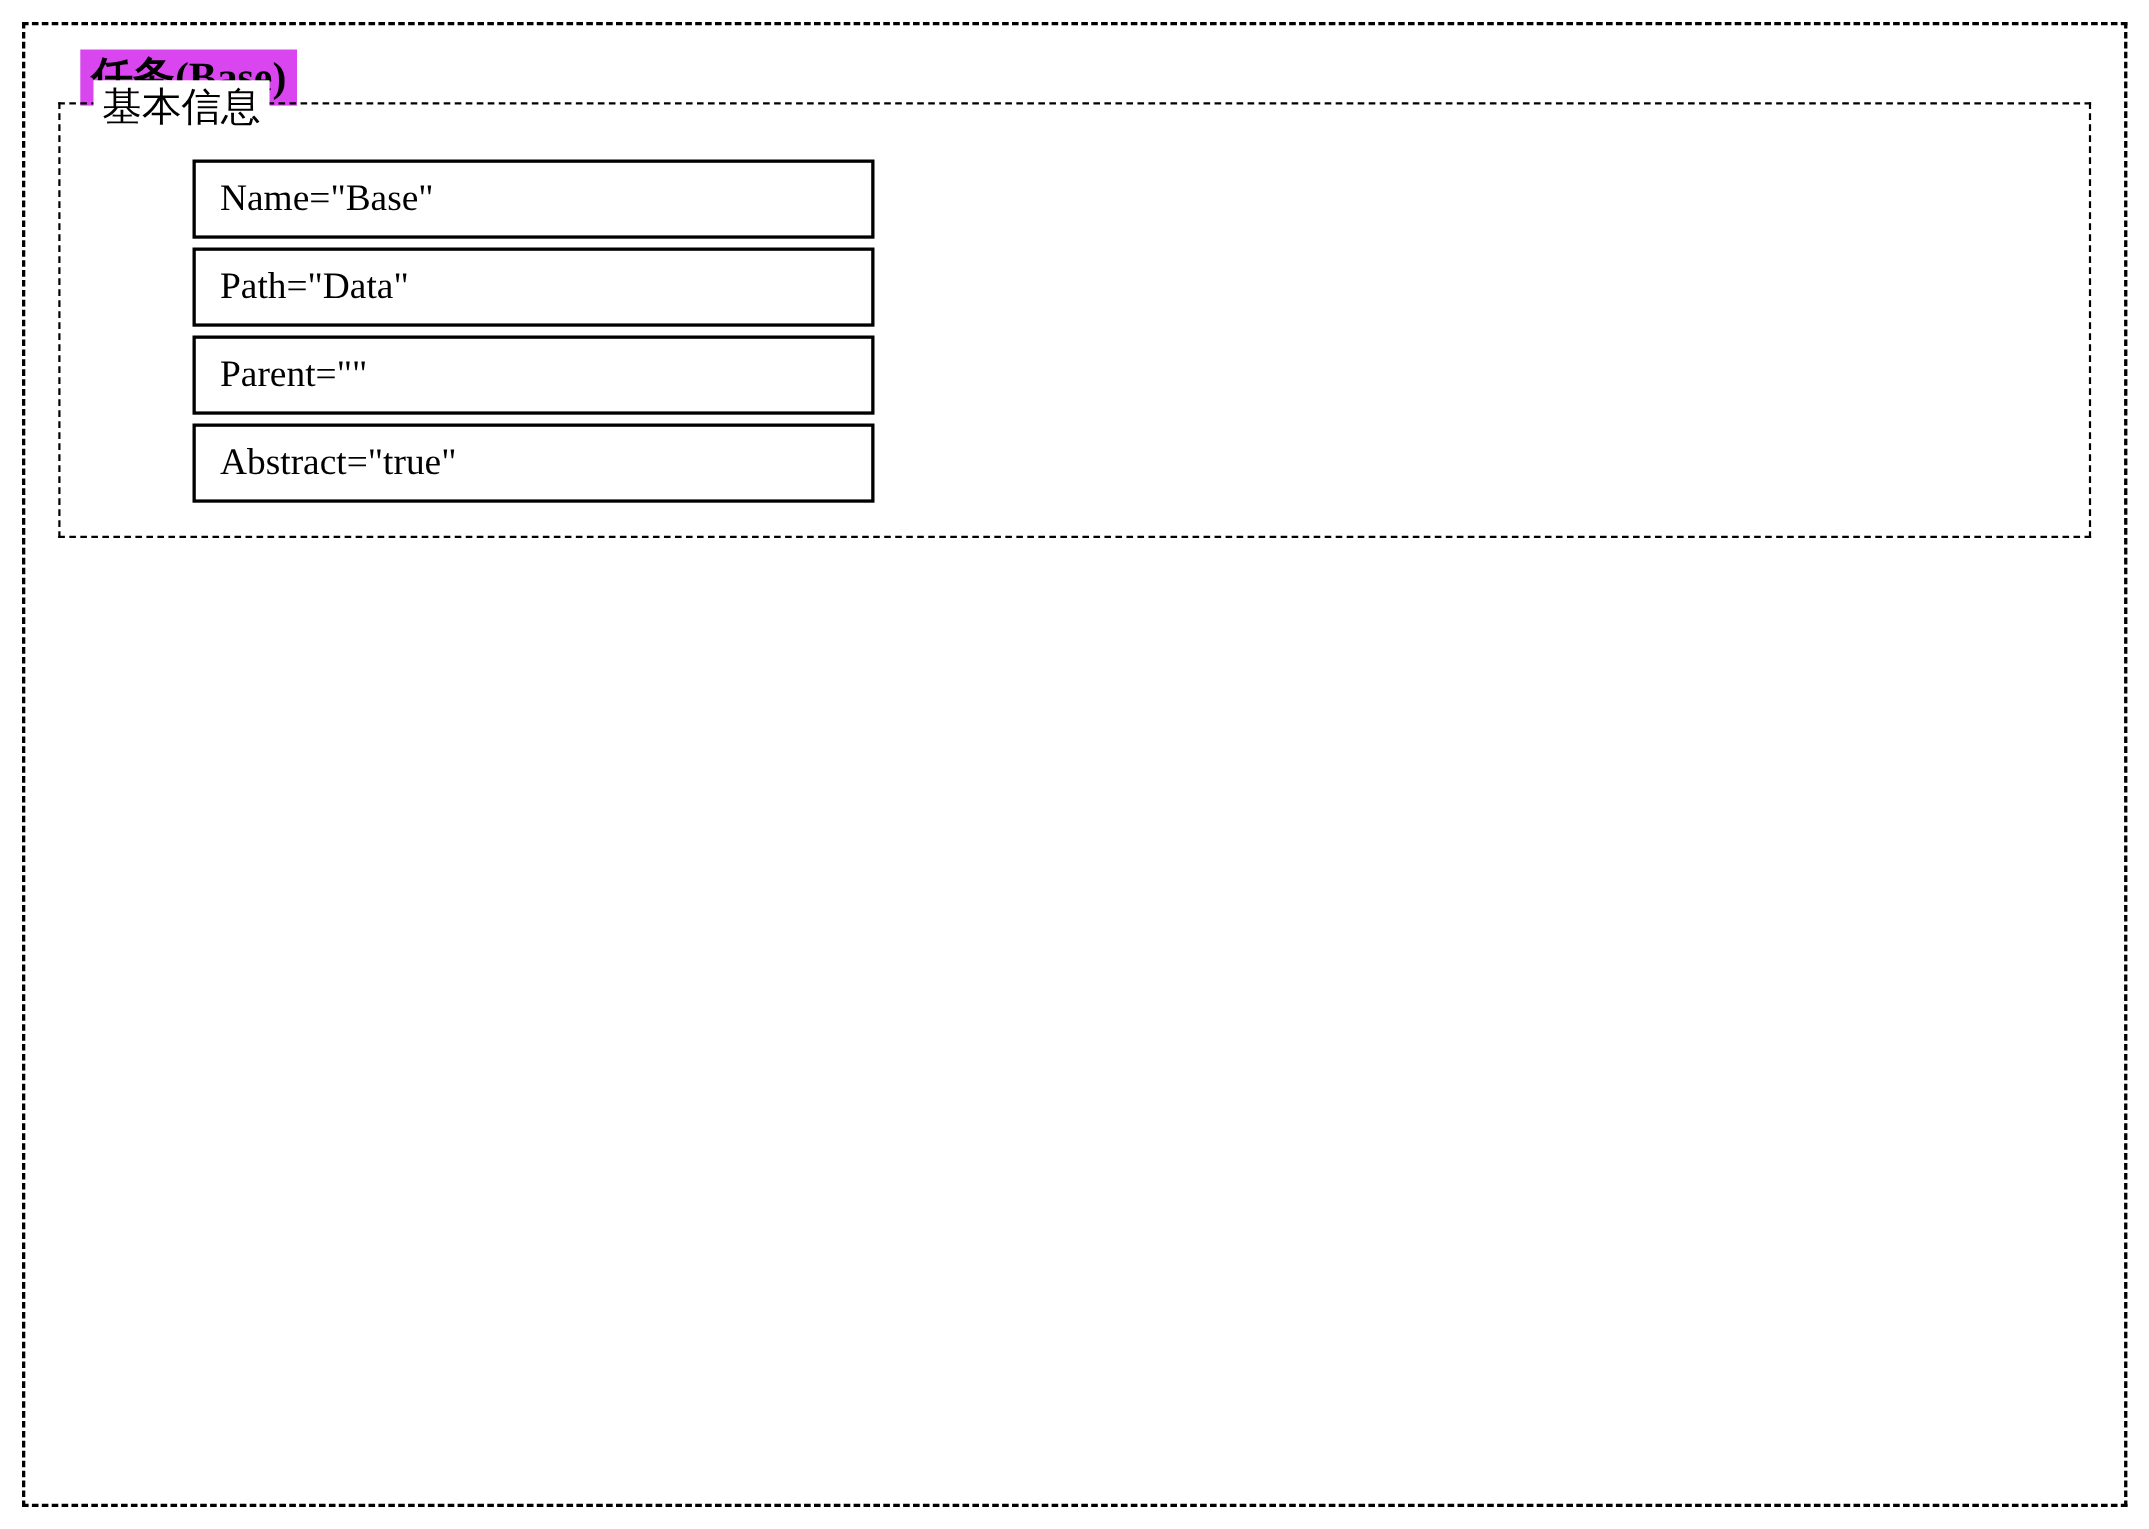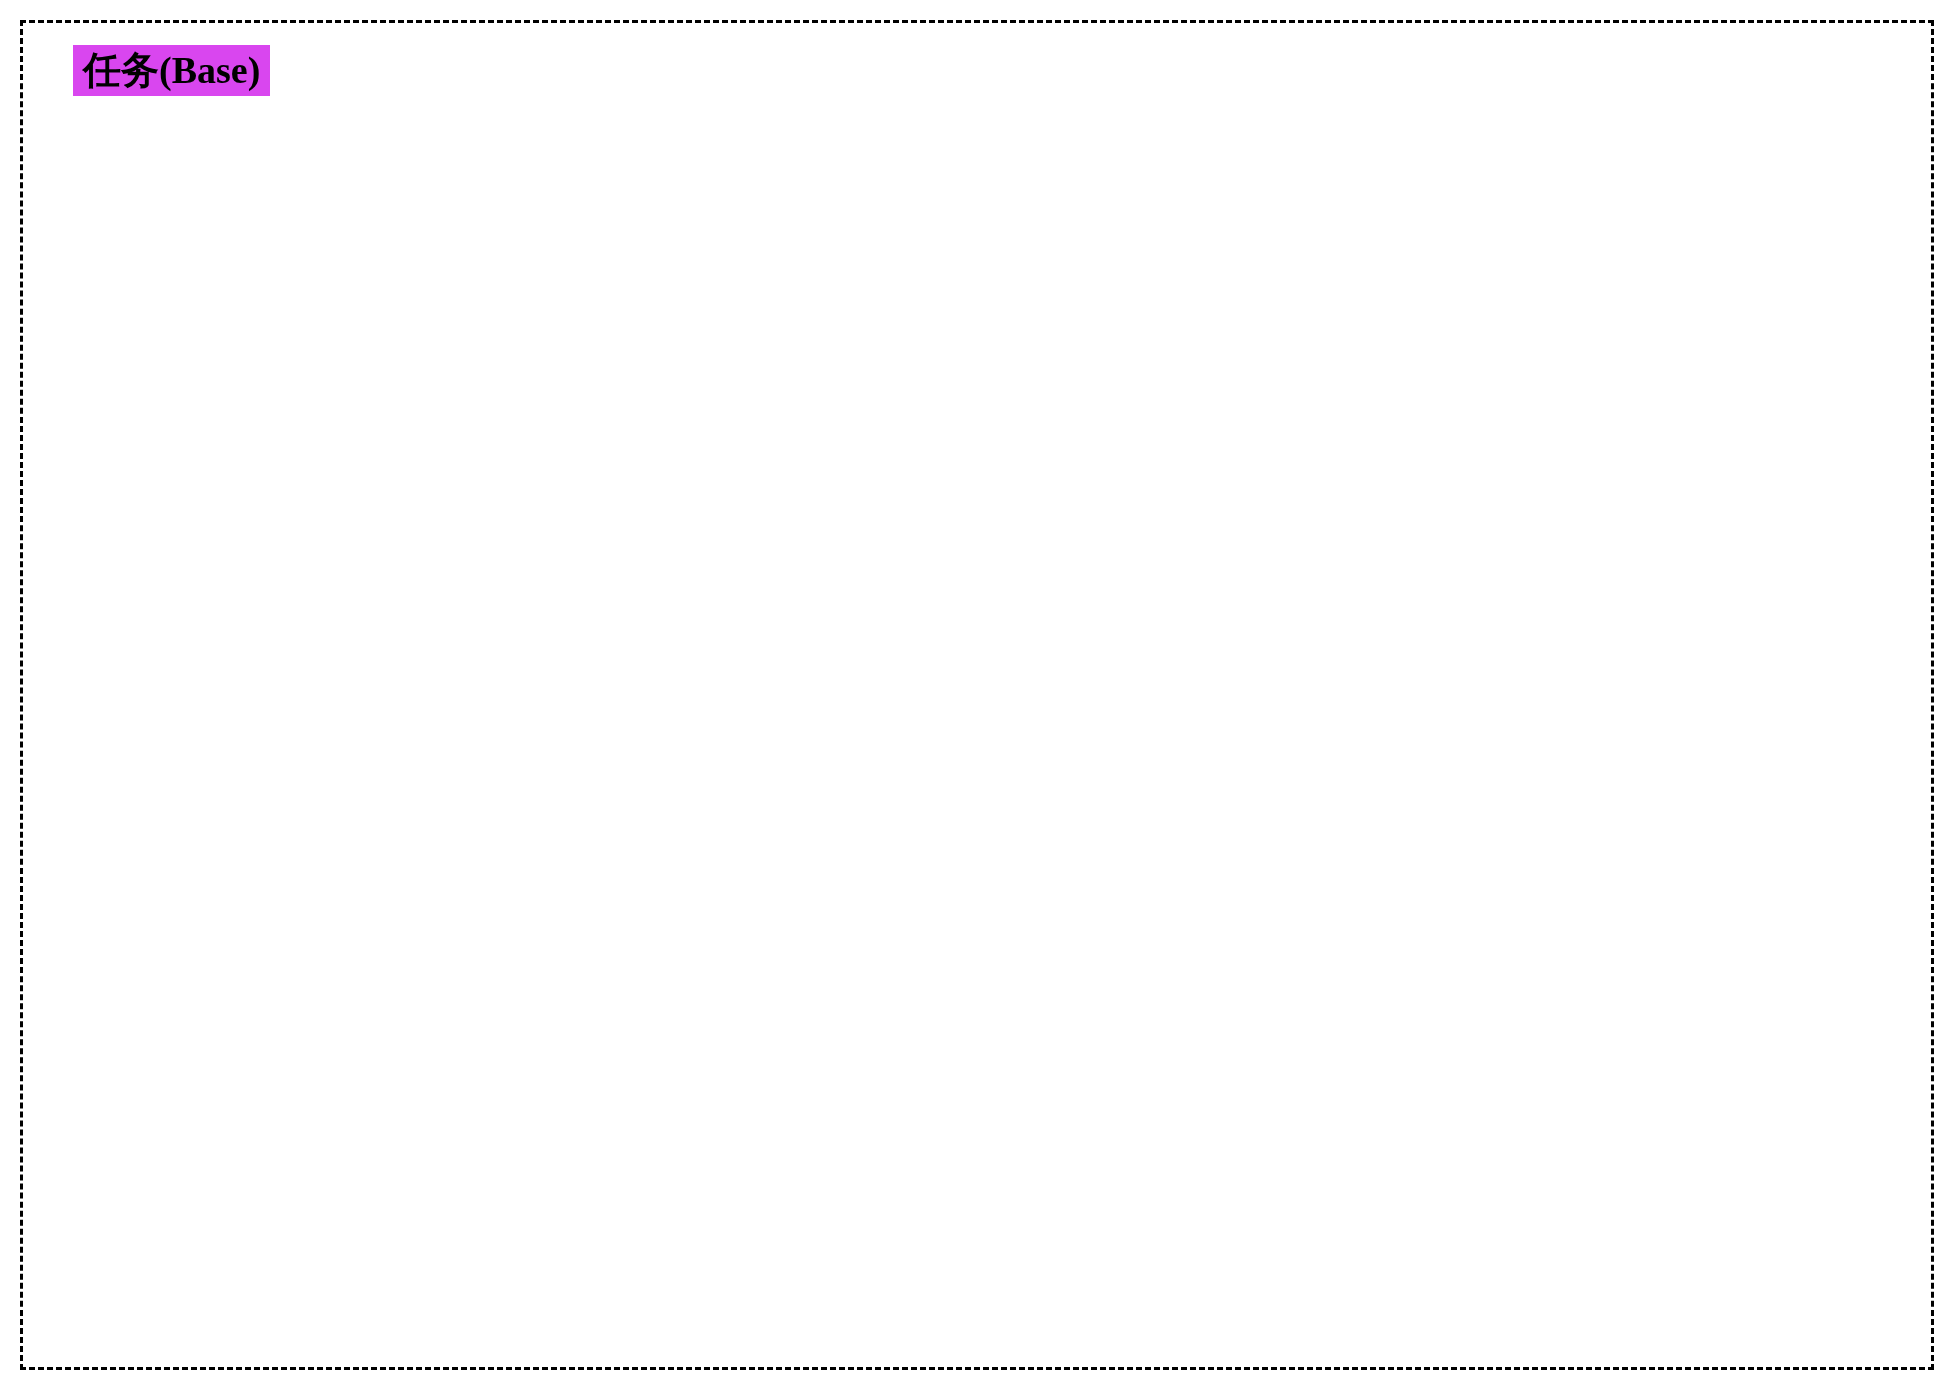--- a/index.html
+++ b/index.html
@@ -68,16 +68,25 @@
     }
     .info-cell.full { width: 100%; }
     .spacer-gap { height: 14px; }
   </style>
 </head>
 <body>
 
 <div class="outer-box dashdot">
   <div class="outer-title">任务(Base)</div>
 
+  <div class="inner-box dashdot-thin top">
+    <div class="inner-title">基本信息</div>
+    <div class="info-stack">
+      <div class="info-cell">Name="Base"</div>
+      <div class="info-cell">Path="Data"</div>
+      <div class="info-cell">Parent=""</div>
+      <div class="info-cell">Abstract="true"</div>
+    </div>
+  </div>
 
   <div class="spacer-gap"></div>
 
 </div>
 
 </body></html>

